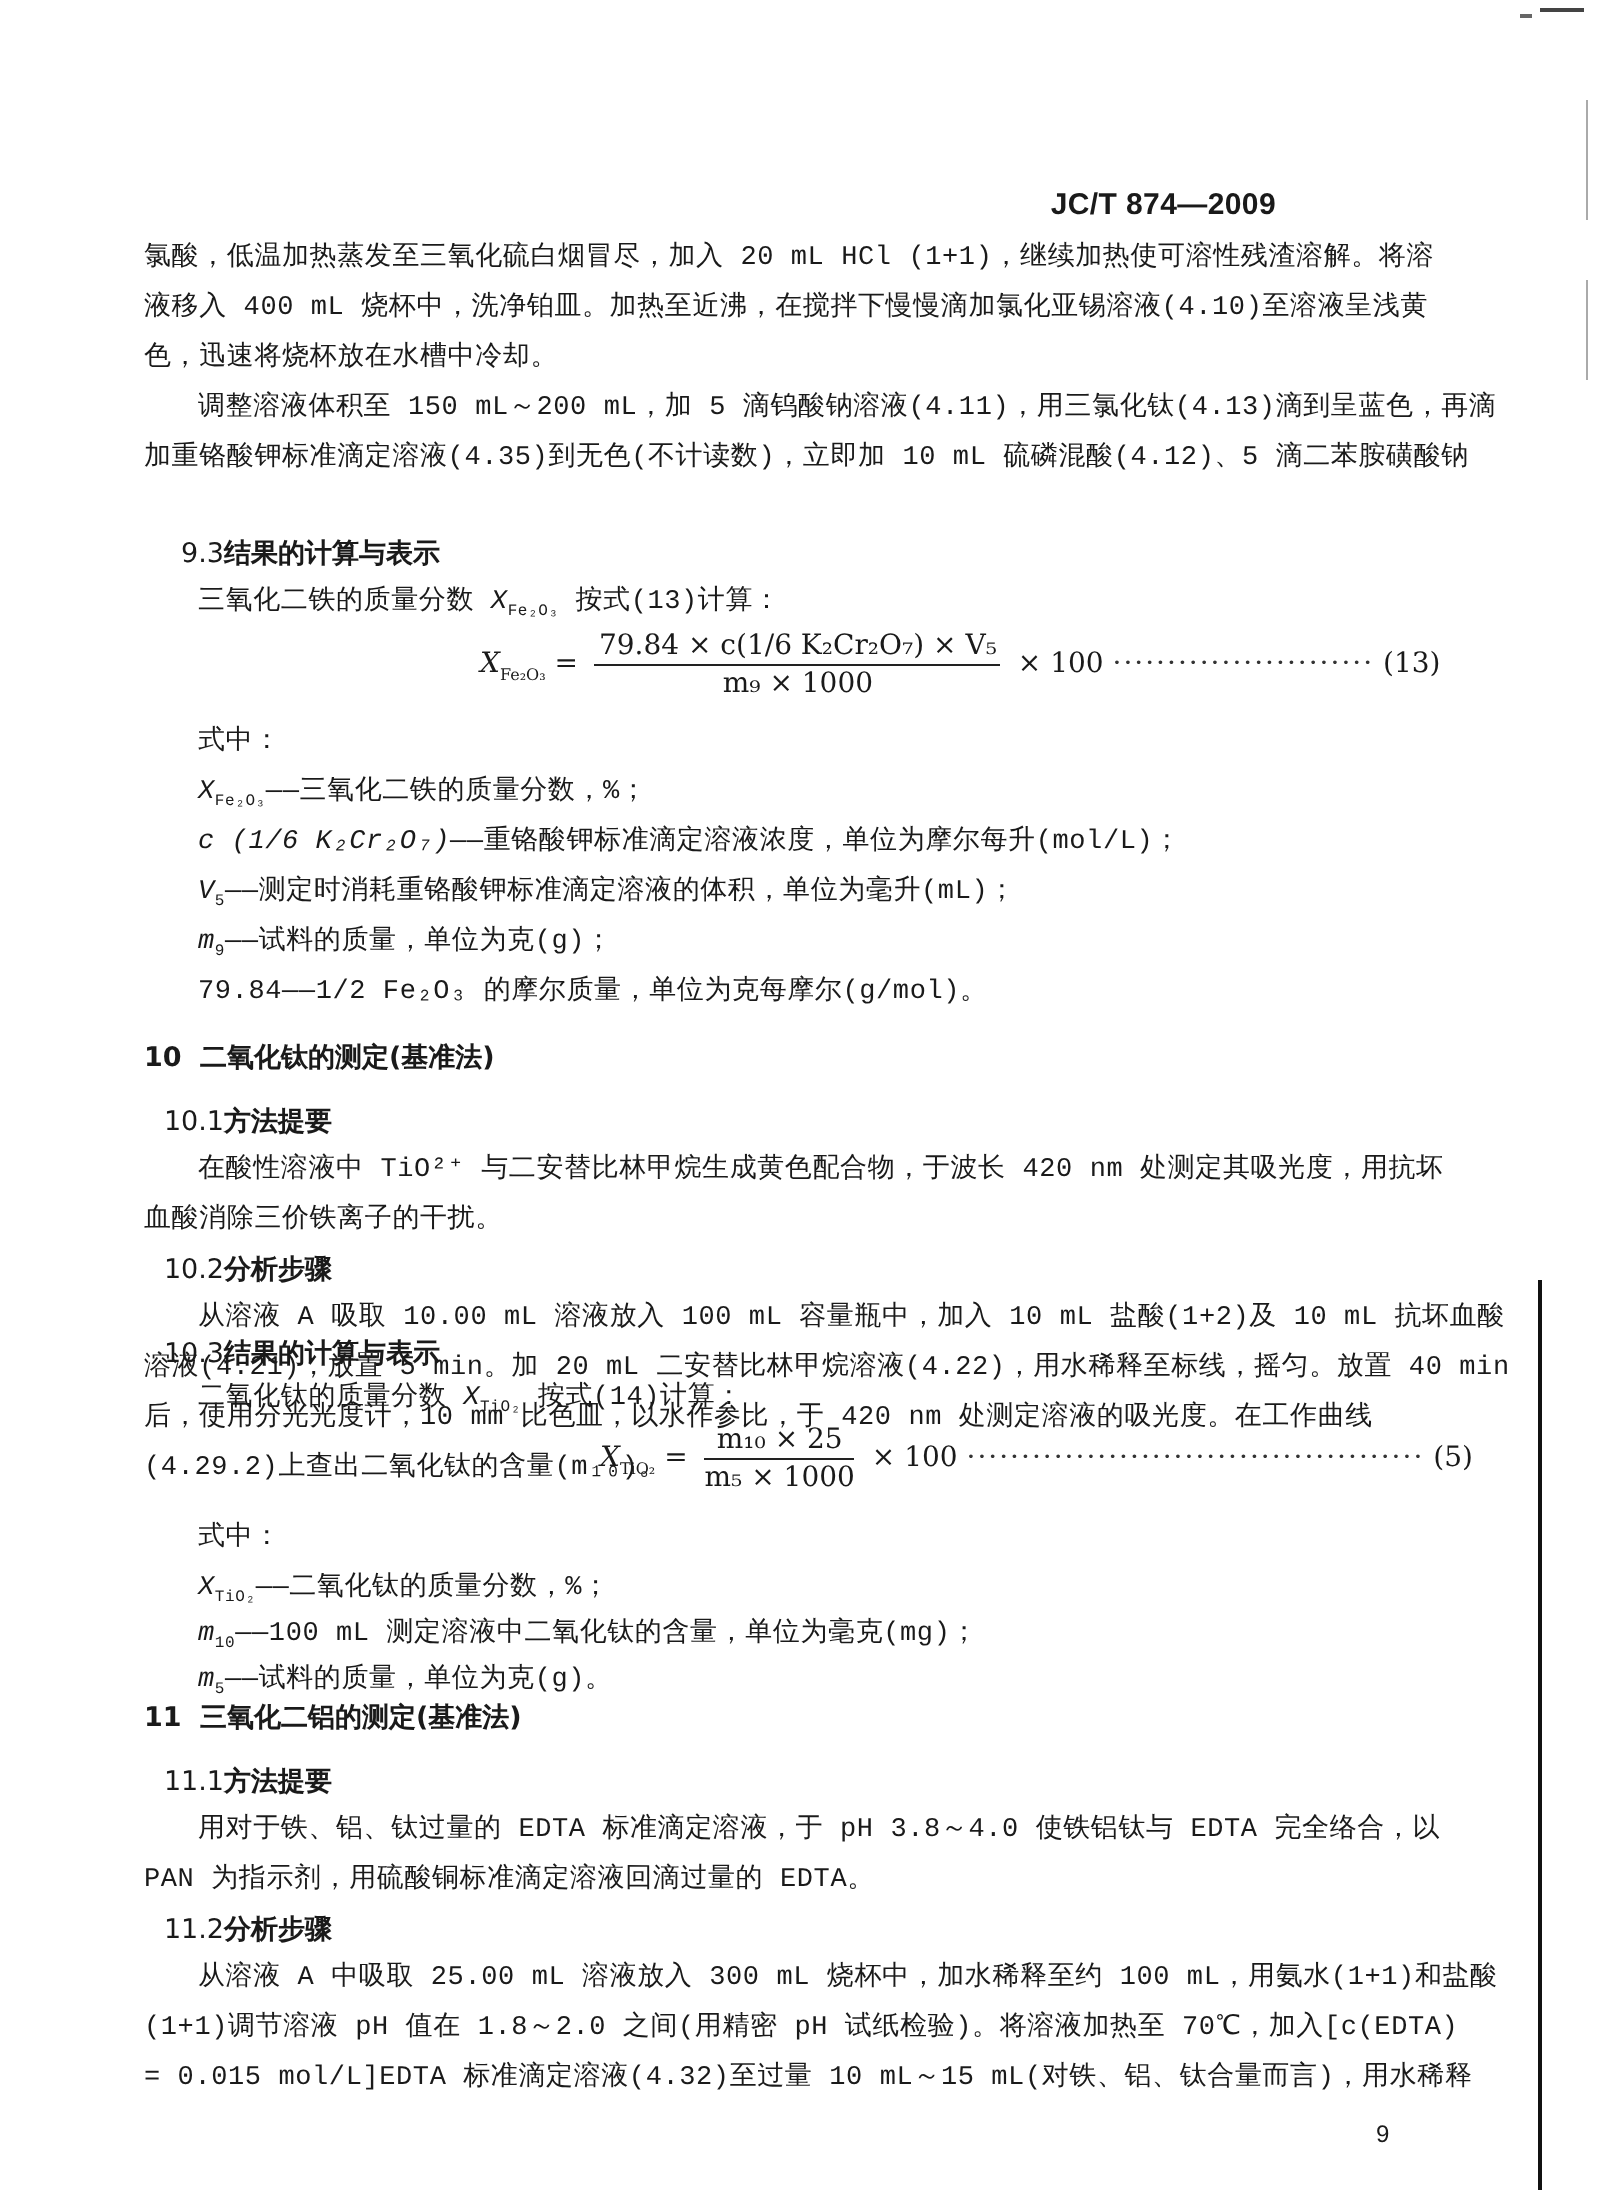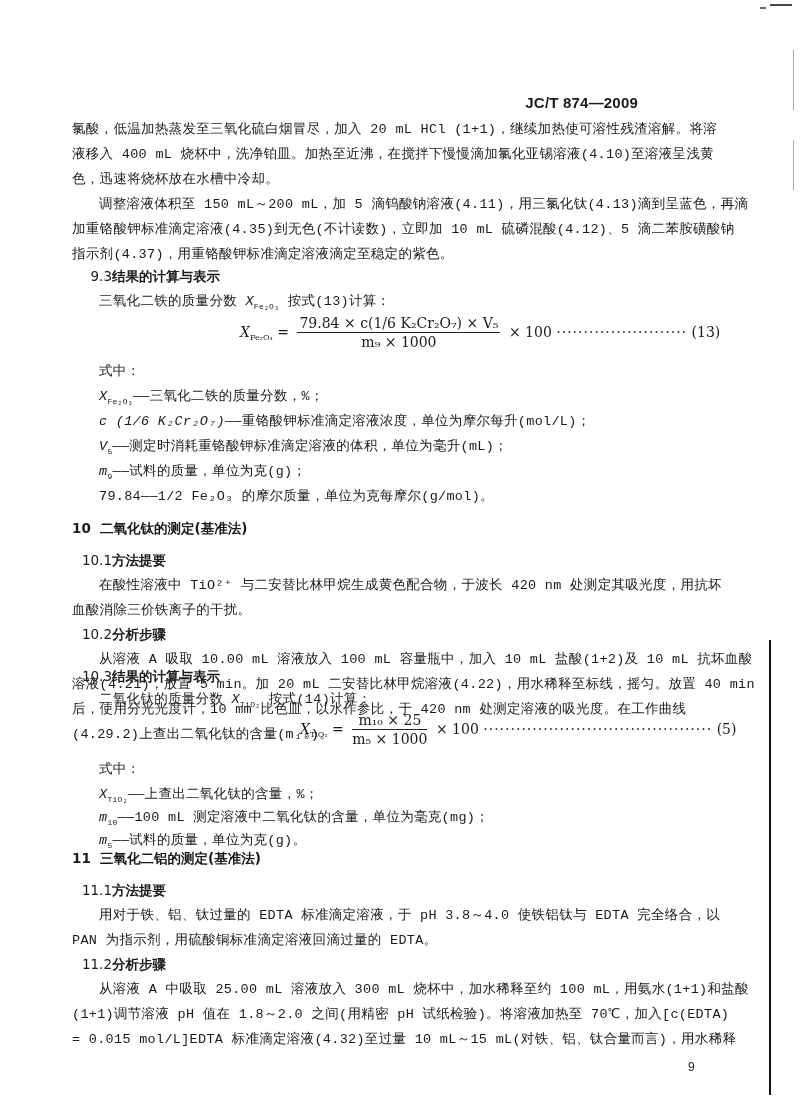--- a/index.html
+++ b/index.html
@@ -42,21 +42,20 @@
   <div class="vbar-faint" style="left:793px; top:50px; height:60px;"></div>
   <div class="vbar-faint" style="left:793px; top:140px; height:50px;"></div>
 
   <div class="hdr">JC/T 874—2009</div>
 
   <div class="line" style="top:120px;">氯酸，低温加热蒸发至三氧化硫白烟冒尽，加入 20 mL HCl (1+1)，继续加热使可溶性残渣溶解。将溶</div>
   <div class="line" style="top:145px;">液移入 400 mL 烧杯中，洗净铂皿。加热至近沸，在搅拌下慢慢滴加氯化亚锡溶液(4.10)至溶液呈浅黄</div>
   <div class="line" style="top:170px;">色，迅速将烧杯放在水槽中冷却。</div>
   <div class="line ind" style="top:195px;">调整溶液体积至 150 mL～200 mL，加 5 滴钨酸钠溶液(4.11)，用三氯化钛(4.13)滴到呈蓝色，再滴</div>
   <div class="line" style="top:220px;">加重铬酸钾标准滴定溶液(4.35)到无色(不计读数)，立即加 10 mL 硫磷混酸(4.12)、5 滴二苯胺磺酸钠</div>
-  <div class="line" style="top:245px;">指示剂(4.37)，用重铬酸钾标准滴定溶液滴定至稳定的紫色。</div>
 
   <div class="h2" style="top:268px;">
     <span class="num">9.3</span><span>结果的计算与表示</span>
   </div>
   <div class="line ind" style="top:292px;">
     <span>三氧化二铁的质量分数 </span><i class="v">X</i><sub>Fe₂O₃</sub><span> 按式(13)计算：</span>
   </div>
   <div class="formula" style="left:240px; top:315px;">
     <i class="v">X</i><sub>Fe₂O₃</sub>
     <span> = </span>
@@ -103,21 +102,21 @@
     <span> = </span>
     <span class="frac">
       <span class="n">m₁₀ × 25</span>
       <span class="d">m₅ × 1000</span>
     </span>
     <span>× 100</span>
     <span class="dots">··········································</span>
     <span class="eqn">(5)</span>
   </div>
   <div class="line ind" style="top: 760px;">式中：</div>
-  <div class="line ind" style="top: 785px;"><i class="v">X</i><sub>TiO₂</sub><span>——上查出二氧化钛的含量，%；</span></div>
+  <div class="line ind" style="top: 785px;"><i class="v">X</i><sub>TiO₂</sub><span>——二氧化钛的质量分数，%；</span></div>
   <div class="line ind" style="top: 808px;"><i class="v">m</i><sub>10</sub><span>——100 mL 测定溶液中二氧化钛的含量，单位为毫克(mg)；</span></div>
   <div class="line ind" style="top: 831px;"><i class="v">m</i><sub>5</sub><span>——试料的质量，单位为克(g)。</span></div>
 
 </div>
 
 <div class="h1" style="top:850px;">
   <span class="num">11</span><span>三氧化二铝的测定(基准法)</span>
 </div>
 
 <div class="h2" style="top:882px;">

